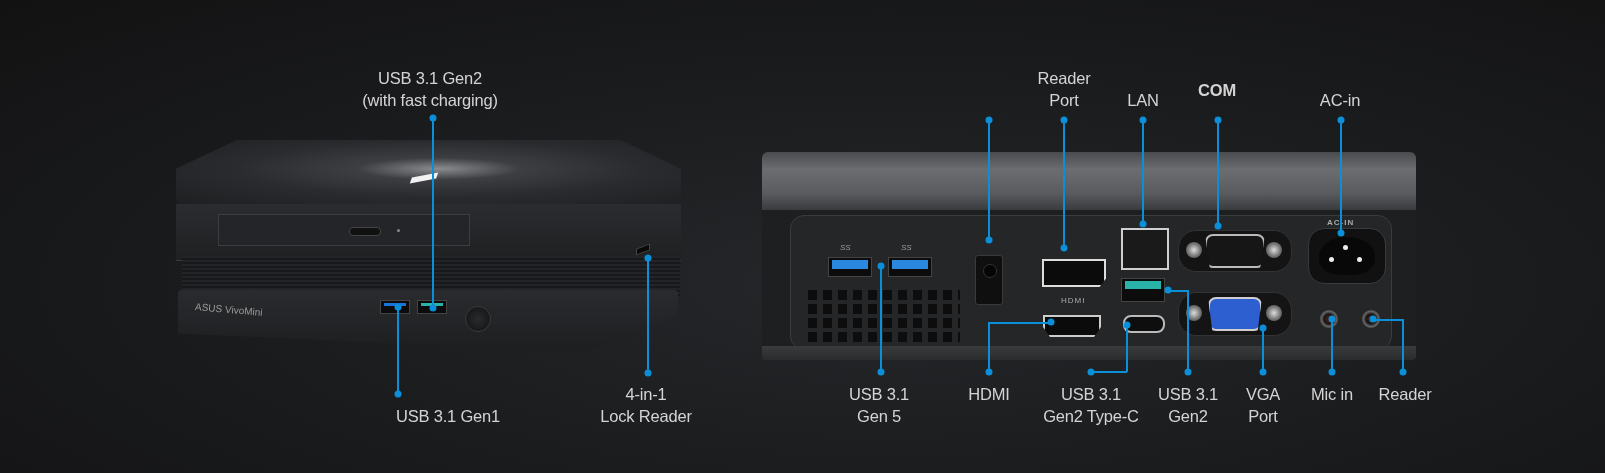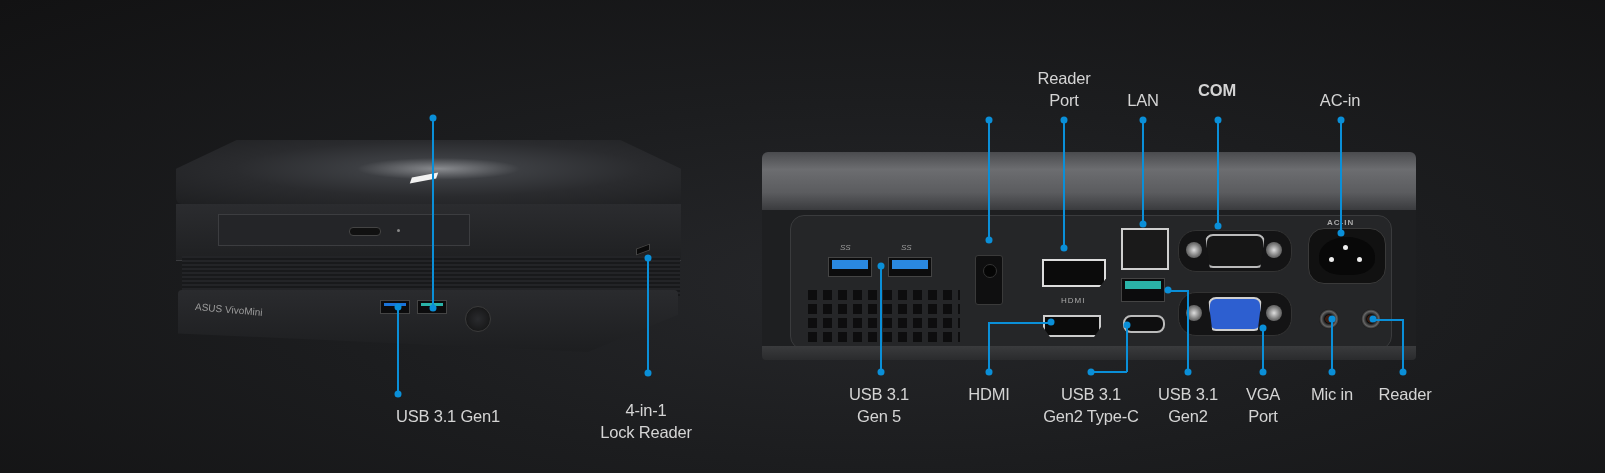--- a/index.html
+++ b/index.html
@@ -72,35 +72,39 @@
     <div class="usb-a" style="left:380px;top:300px;">
         <div class="tongue" style="background:#1a73d8;"></div>
       </div>
     <div class="usb-a" style="left:417px;top:300px;">
         <div class="tongue" style="background:#2ab3a8;"></div>
       </div>
     <div class="pwr"></div>
     <div class="cr-slot"></div>
   </div>
 
+  <div class="lbl" style="left:430px;top:67px;">
+    <span>USB 3.1 Gen2</span>
+    <span>(with fast charging)</span>
+  </div>
   <div class="vline" style="left:432px;top:118px;height:190px;"></div>
   <div class="dot" style="left:433px;top:118px;"></div>
   <div class="dot" style="left:433px;top:308px;"></div>
 
   <div class="vline" style="left:397px;top:307px;height:87px;"></div>
   <div class="dot" style="left:398px;top:307px;"></div>
   <div class="dot" style="left:398px;top:394px;"></div>
   <div class="lbl" style="left:400px;top:405px;margin-left:48px;">
     <span>USB 3.1 Gen1</span>
   </div>
 
   <div class="vline" style="left:647px;top:258px;height:115px;"></div>
   <div class="dot" style="left:648px;top:258px;"></div>
   <div class="dot" style="left:648px;top:373px;"></div>
-  <div class="lbl" style="left:646px;top:383px;margin-top:16px;">
+  <div class="lbl" style="left:646px;top:383px;">
     <span>4-in-1</span>
     <span>Lock Reader</span>
   </div>
 
   <div>
     <div class="rear-top"></div>
     <div class="rear-body"></div>
     <div class="rear-panel"></div>
     <div class="rear-foot"></div>
     <div class="vent"></div>

